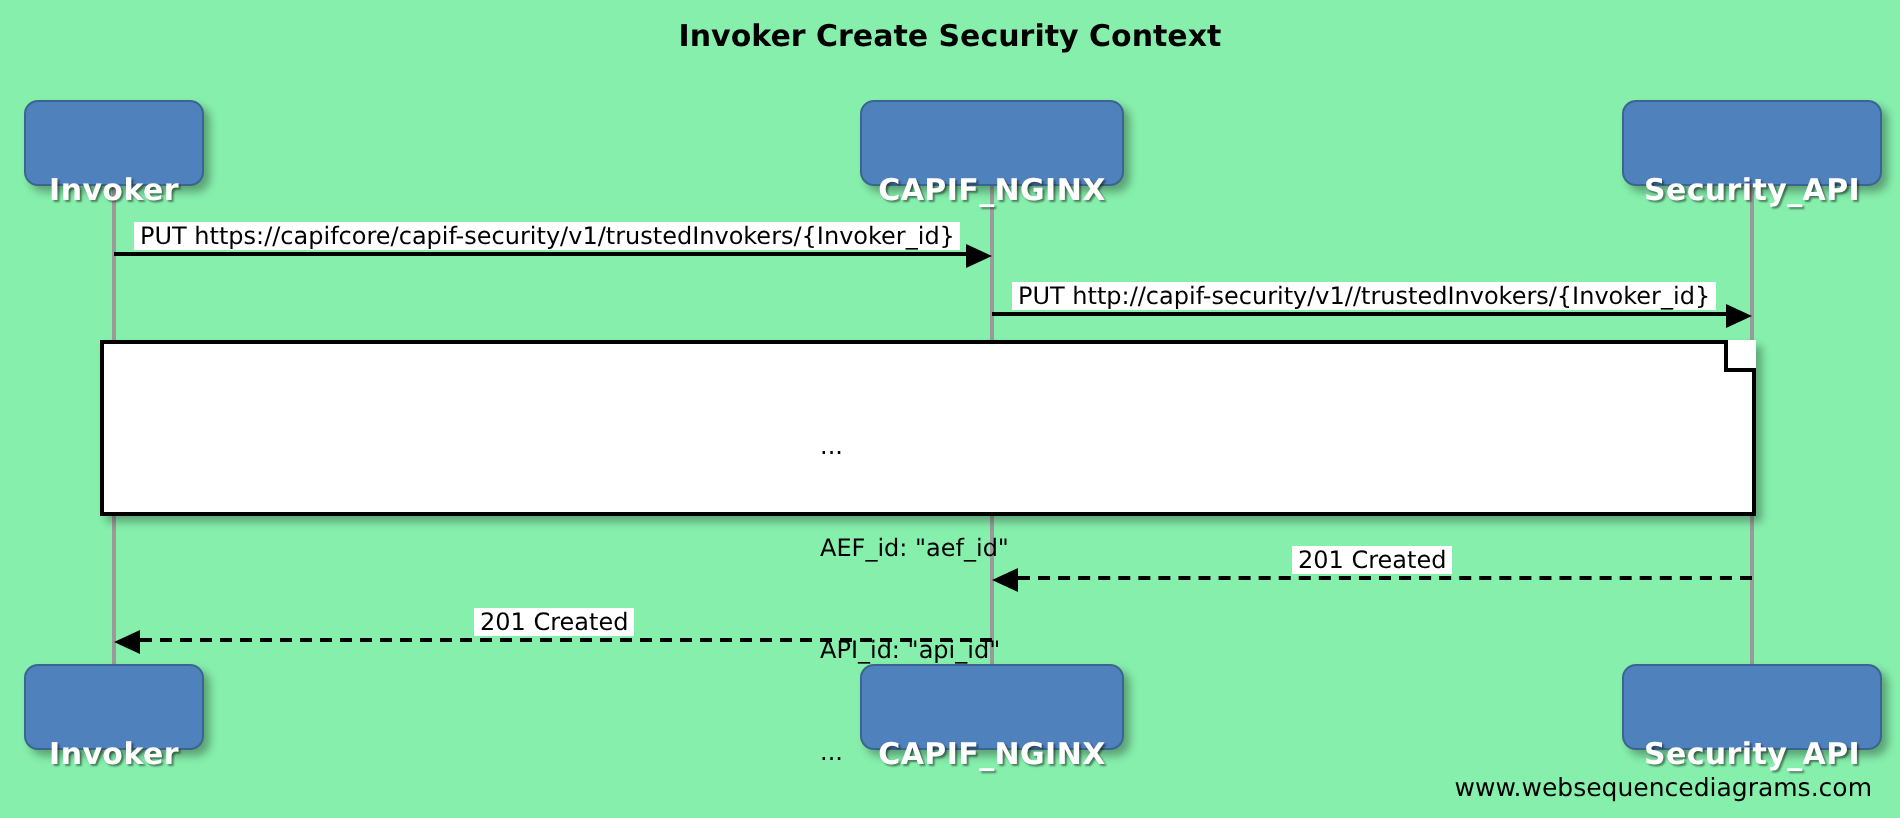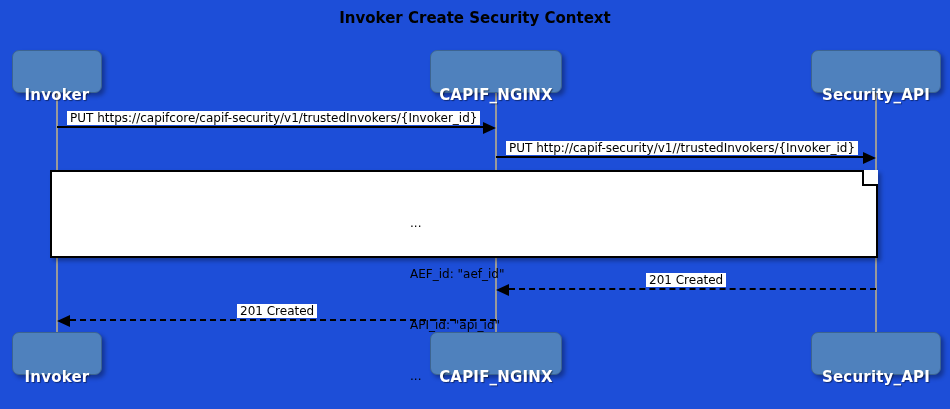--- a/index.html
+++ b/index.html
@@ -8,21 +8,21 @@
     padding: 0;
     background: #ffffff;
   }
   body {
     font-family: "DejaVu Sans", sans-serif;
   }
   #canvas {
     position: relative;
     width: 950px;
     height: 409px;
-    background: #1d4ed8;
+    background: #86efac;
     overflow: hidden;
   }
 
   
   .diagram-title {
     position: absolute;
     top: 9px;
     left: 0;
     width: 950px;
     text-align: center;
@@ -218,14 +218,15 @@
     <div class="arrowhead left" style="left:0px;"></div>
     <div class="message-label" style="left:150px;">201 Created</div>
   </div>
 
   <div class="message" style="left:57px; top:299px; width:439px;">
     <div class="message-line dashed" style="left:13px; width:426px;"></div>
     <div class="arrowhead left" style="left:0px;"></div>
     <div class="message-label" style="left:180px;">201 Created</div>
   </div>
 
+  <div class="footer-credit">www.websequencediagrams.com</div>
 
 </div>
 
 </body></html>

